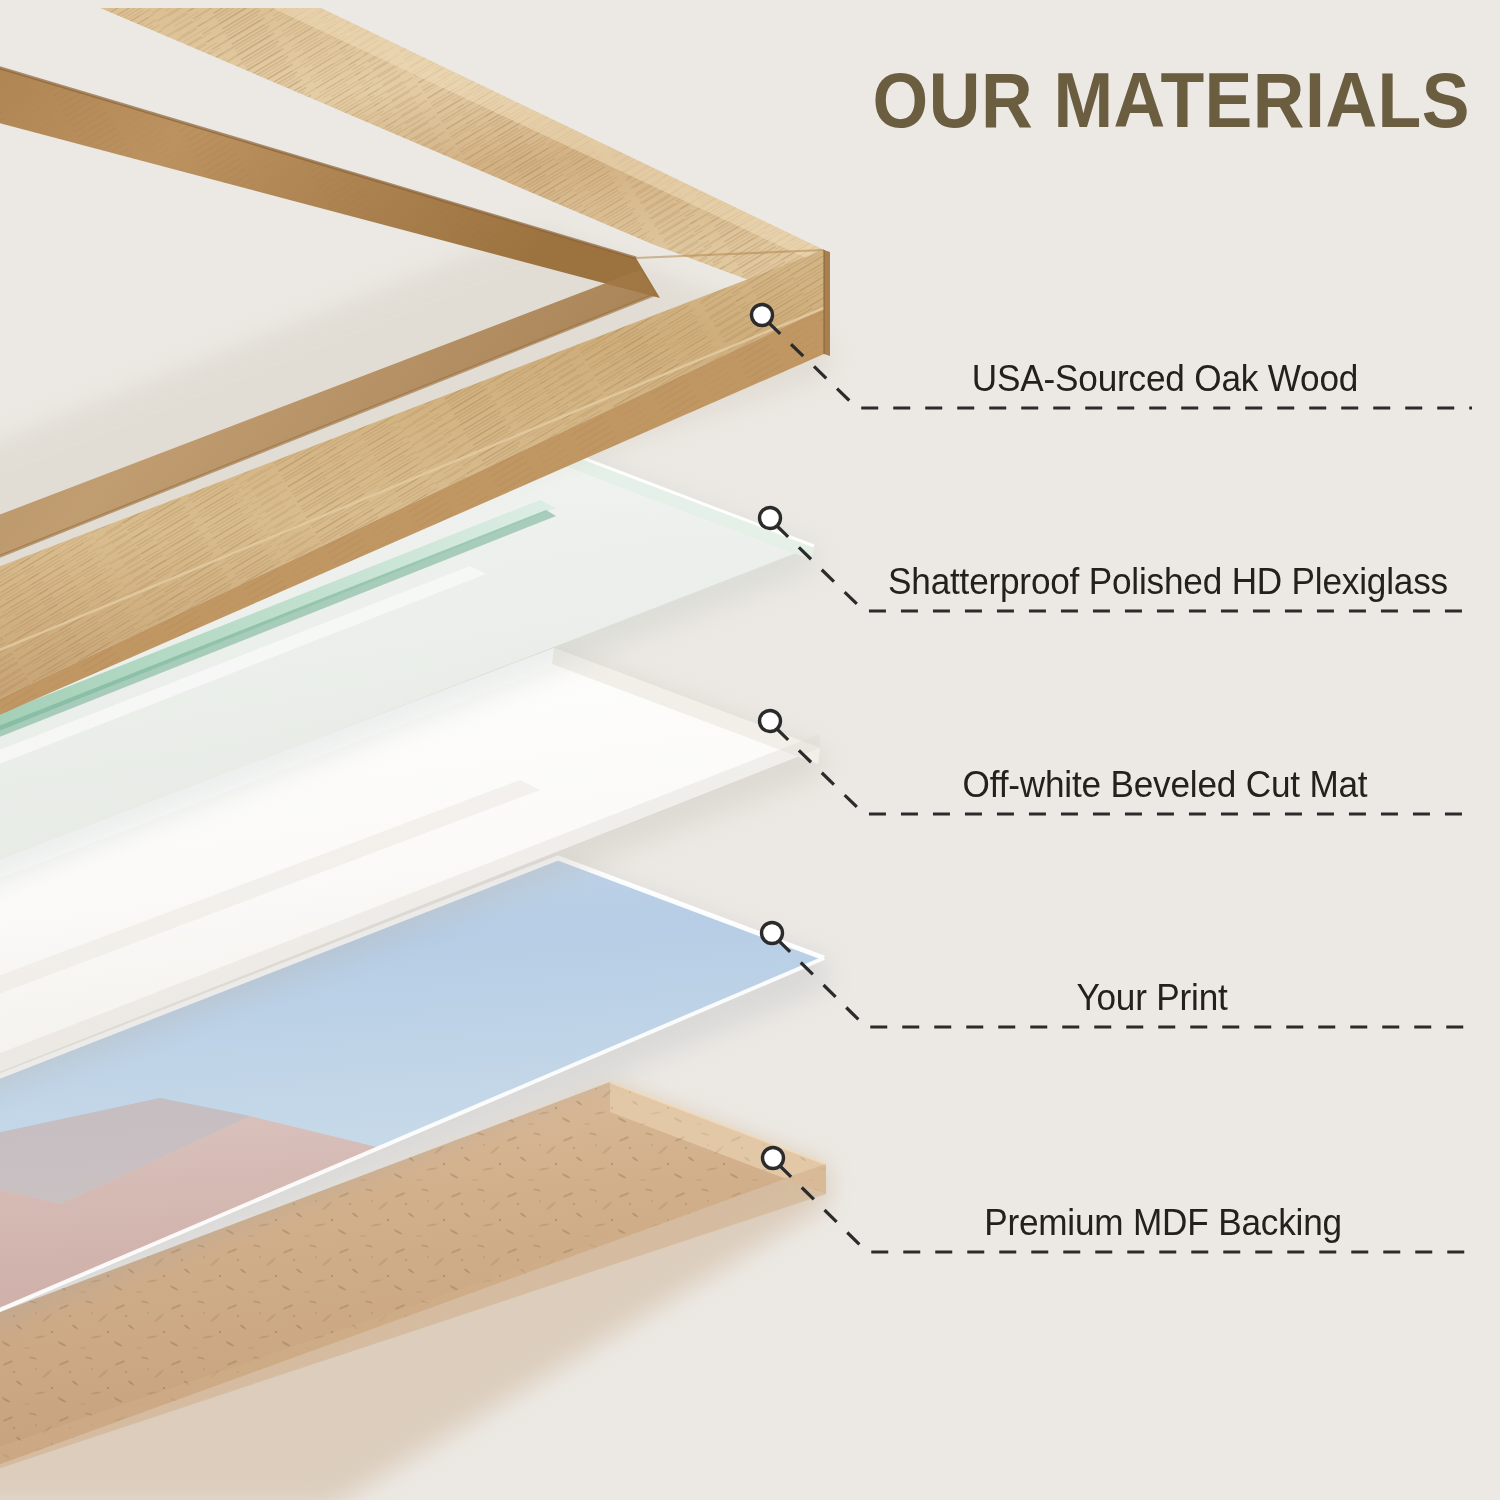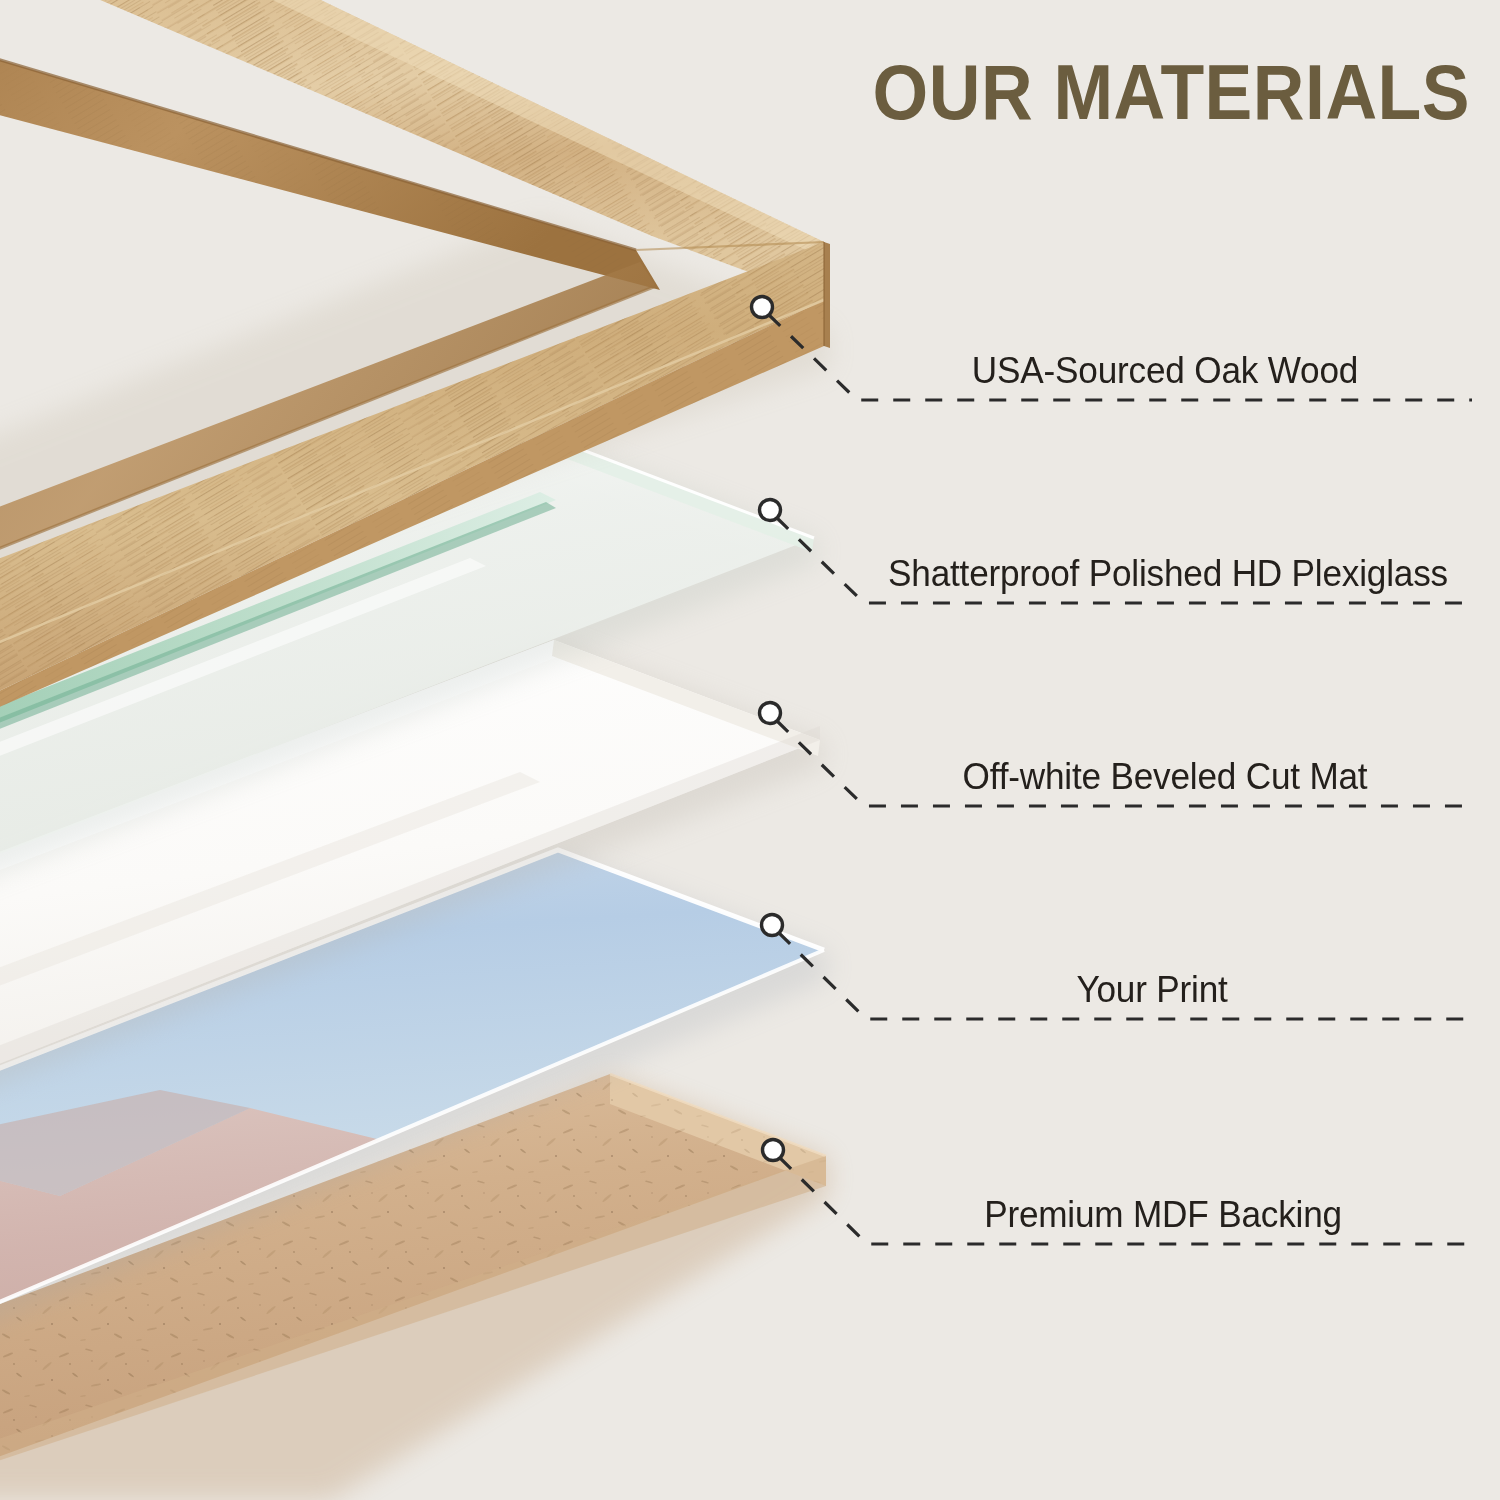--- a/index.html
+++ b/index.html
@@ -5,21 +5,21 @@
 <style>
   * { margin:0; padding:0; box-sizing:border-box; }
   html,body { width:1500px; height:1500px; }
   body {
     font-family:"Liberation Sans", sans-serif;
     background:#ece9e4;
     overflow:hidden;
     position:relative;
   }
 
-  #stage { position:absolute; inset:0; width:1500px; height:1108px; }
+  #stage { position:absolute; inset:0; width:1500px; height:1108px;margin-top:8px; }
 
   
   #page-title {
     position:absolute;
     left:770px; top:48px;
     width:700px;
     text-align:right;
     font-size:77px;
     font-weight:700;
     letter-spacing:0.5px;

